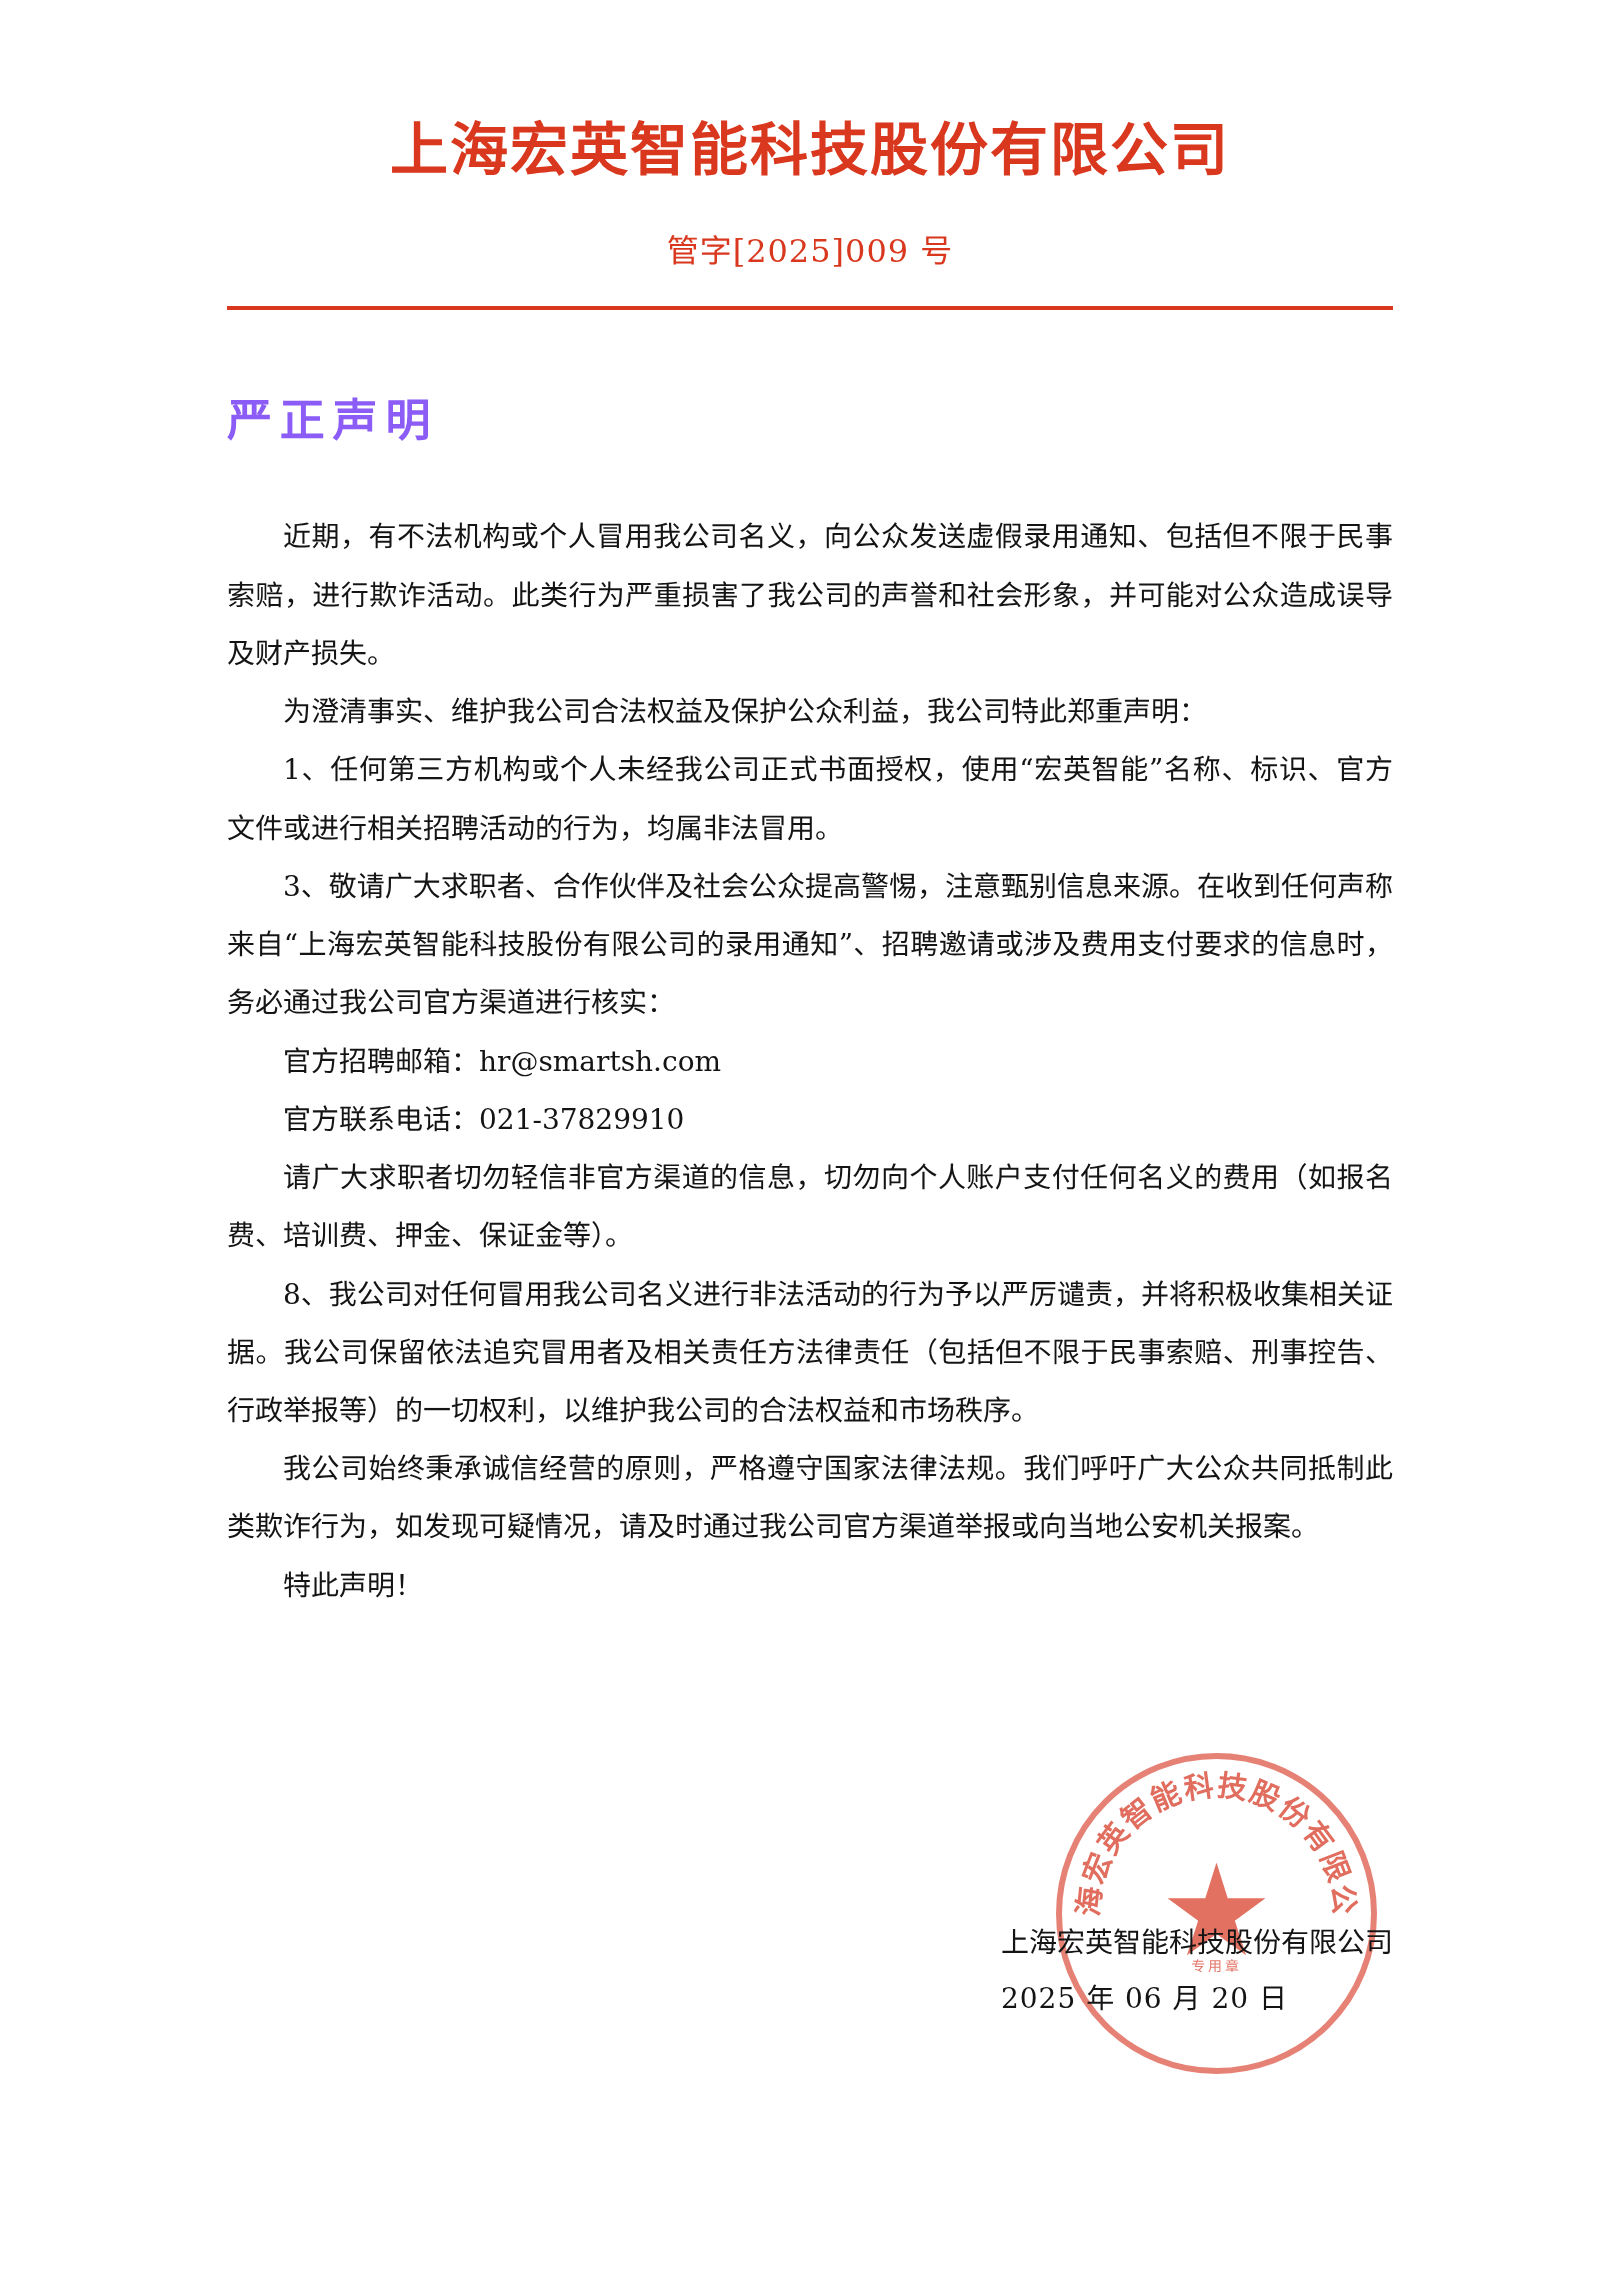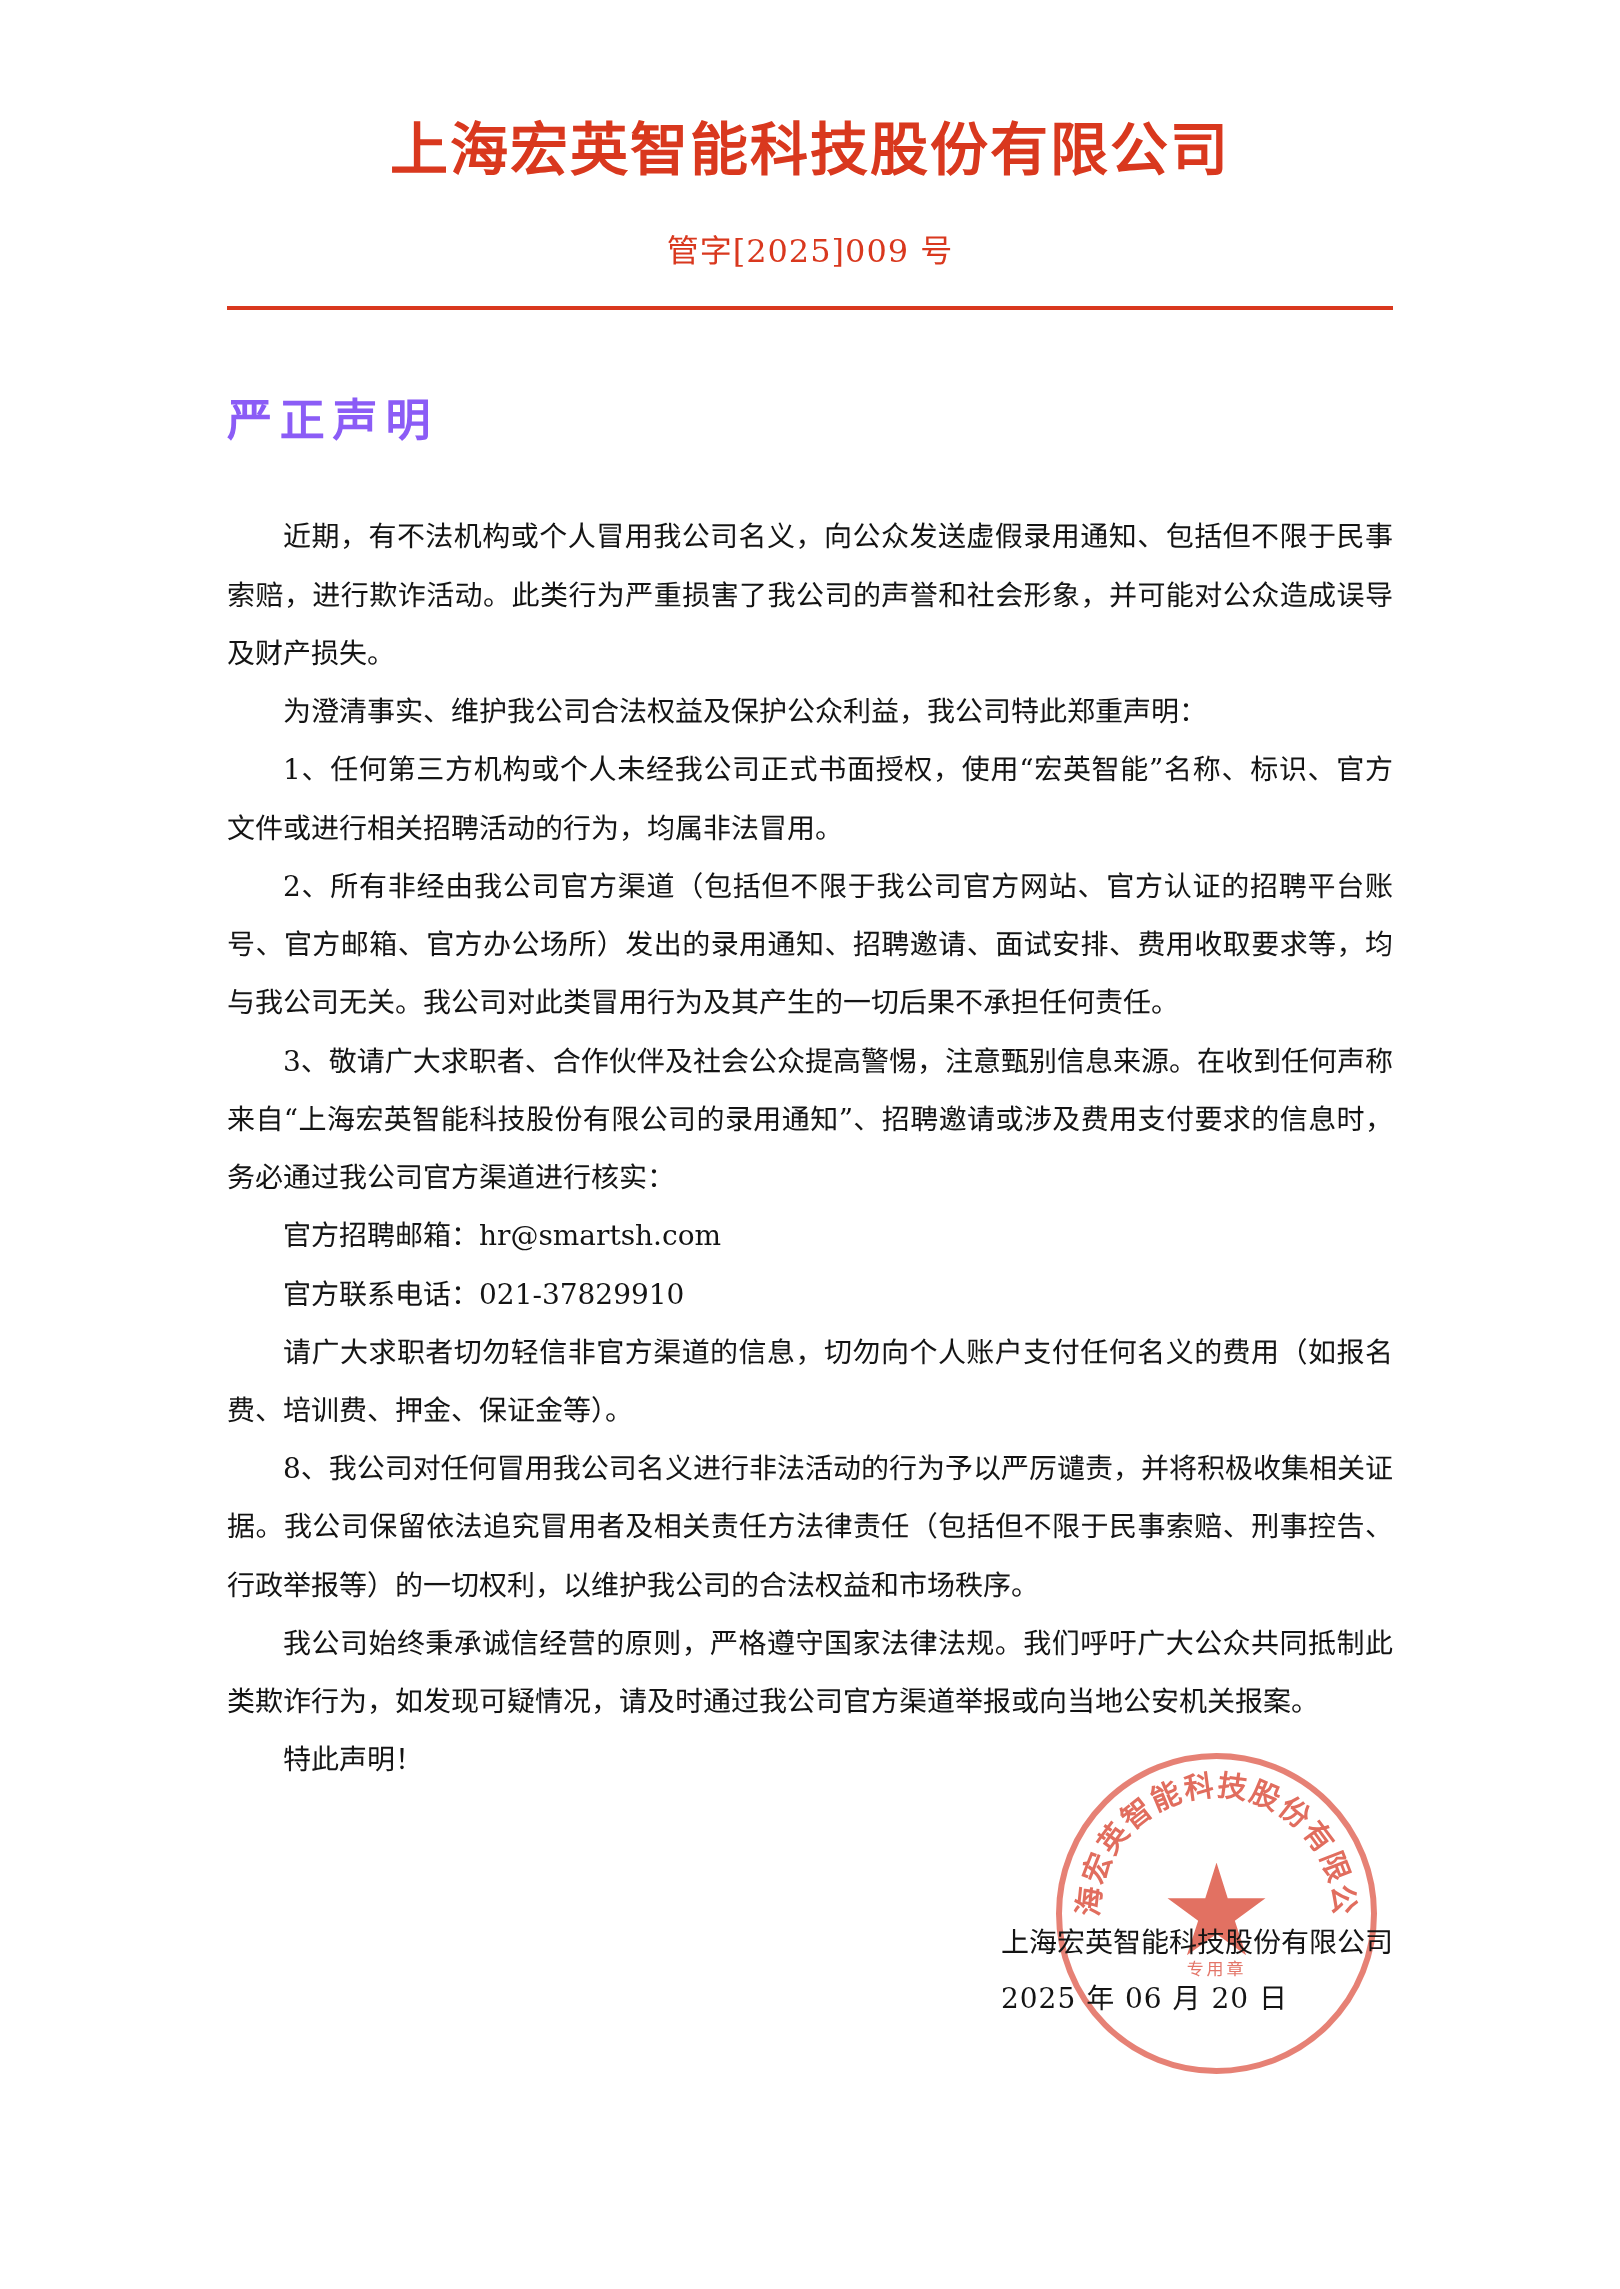--- a/index.html
+++ b/index.html
@@ -124,21 +124,21 @@
     font-family: "DejaVu Serif", "Liberation Serif", serif;
     font-weight: bold;
     letter-spacing: 2px;
   }
   .seal-sub {
     position: absolute;
     left: 50%;
     top: 63%;
     transform: translateX(-50%);
     color: rgba(214, 52, 32, 0.68);
-    font-size: 17px;
+    font-size: 14px;
     letter-spacing: 2.9px;
     white-space: nowrap;
     font-family: "DejaVu Serif", "Liberation Serif", serif;
   }
 </style>
 </head>
 <body>
 
 <div class="page">
 
@@ -148,21 +148,20 @@
   </div>
 
   <div class="red-rule"></div>
 
   <div class="doc-title">严正声明</div>
 
   <div class="body-text">
     <p class="para">近期，有不法机构或个人冒用我公司名义，向公众发送虚假录用通知、包括但不限于民事索赔，进行欺诈活动。此类行为严重损害了我公司的声誉和社会形象，并可能对公众造成误导及财产损失。</p>
     <p class="para">为澄清事实、维护我公司合法权益及保护公众利益，我公司特此郑重声明：</p>
     <p class="para">1、任何第三方机构或个人未经我公司正式书面授权，使用“宏英智能”名称、标识、官方文件或进行相关招聘活动的行为，均属非法冒用。</p>
-    <p class="para">2、所有非经由我公司官方渠道（包括但不限于我公司官方网站、官方认证的招聘平台账号、官方邮箱、官方办公场所）发出的录用通知、招聘邀请、面试安排、费用收取要求等，均与我公司无关。我公司对此类冒用行为及其产生的一切后果不承担任何责任。</p>
     <p class="para">3、敬请广大求职者、合作伙伴及社会公众提高警惕，注意甄别信息来源。在收到任何声称来自“上海宏英智能科技股份有限公司的录用通知”、招聘邀请或涉及费用支付要求的信息时，务必通过我公司官方渠道进行核实：</p>
     <p class="contact-line">官方招聘邮箱：hr@smartsh.com</p>
     <p class="contact-line">官方联系电话：021-37829910</p>
     <p class="para">请广大求职者切勿轻信非官方渠道的信息，切勿向个人账户支付任何名义的费用（如报名费、培训费、押金、保证金等）。</p>
     <p class="para">8、我公司对任何冒用我公司名义进行非法活动的行为予以严厉谴责，并将积极收集相关证据。我公司保留依法追究冒用者及相关责任方法律责任（包括但不限于民事索赔、刑事控告、行政举报等）的一切权利，以维护我公司的合法权益和市场秩序。</p>
     <p class="para">我公司始终秉承诚信经营的原则，严格遵守国家法律法规。我们呼吁广大公众共同抵制此类欺诈行为，如发现可疑情况，请及时通过我公司官方渠道举报或向当地公安机关报案。</p>
     <p class="para">特此声明！</p>
   </div>
 
   <div class="seal">

